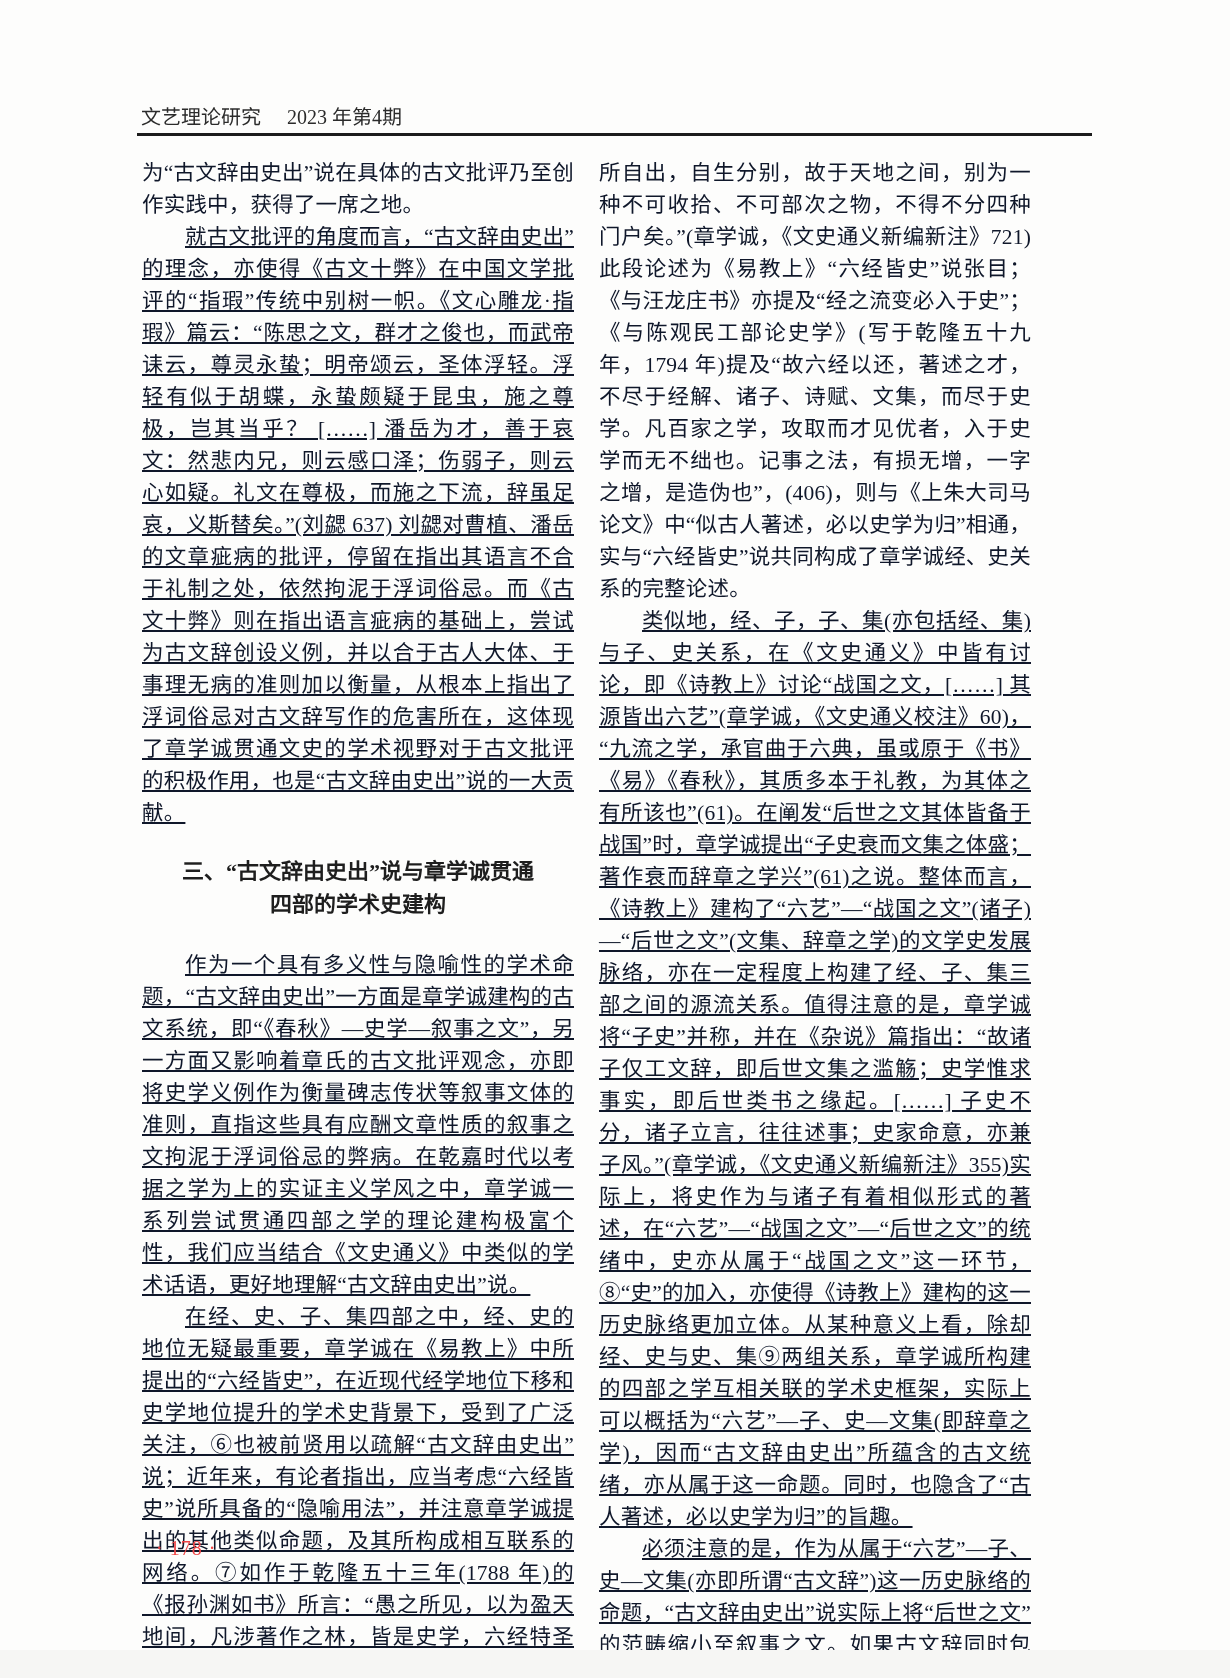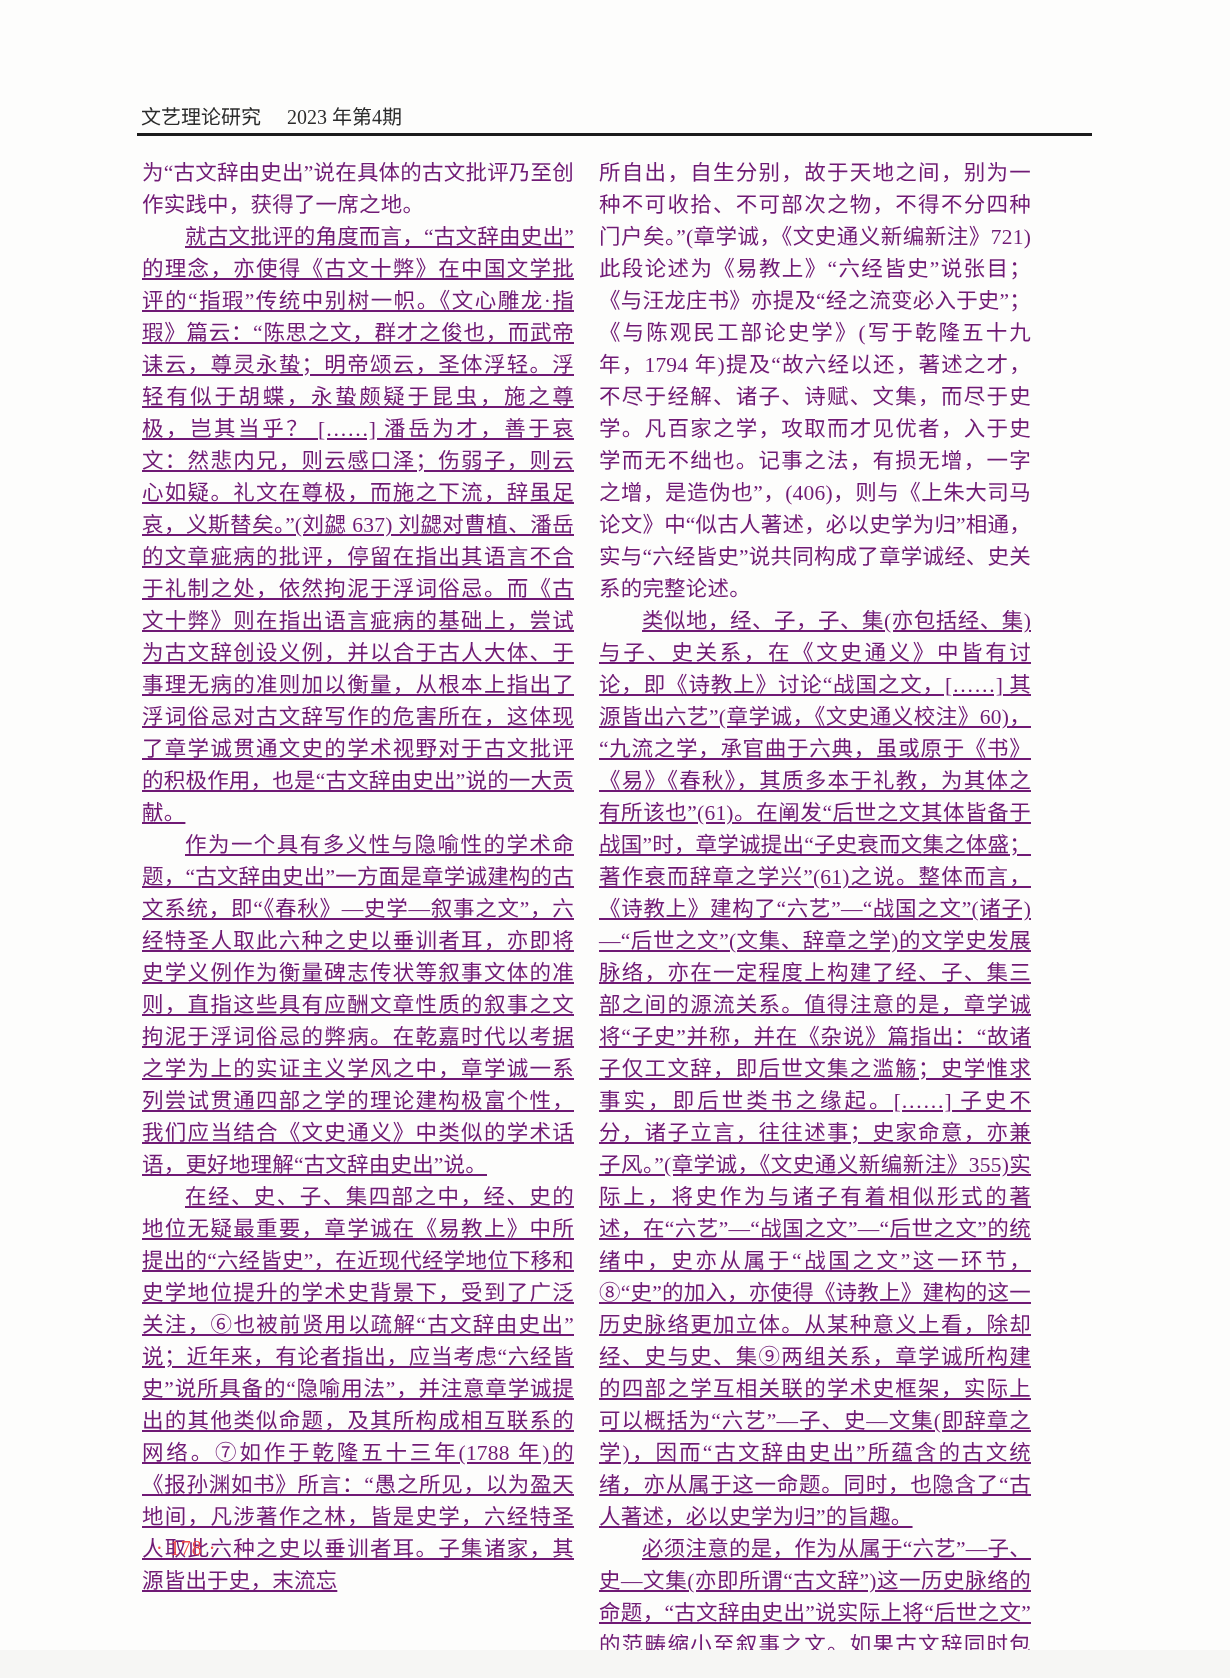--- a/index.html
+++ b/index.html
@@ -46,21 +46,21 @@
   .column {
     width: 432px;
     flex: 0 0 432px;
   }
   .para {
     margin: 0;
     font-size: 21.5px;
     line-height: 32px;
     text-align: justify;
     text-justify: inter-character;
-    color: #701a75;
+    color: #0f172a;
     letter-spacing: 0.2px;
   }
   .para.indent { text-indent: 2em; text-decoration: underline; }
   .section-heading {
     margin: 26px 0 28px 0;
     font-size: 22px;
     line-height: 33px;
     font-weight: 700;
     text-align: center;
     color: #1e1e1e;
@@ -84,21 +84,25 @@
     <span class="journal">文艺理论研究</span><span>2023 年第4期</span>
   </header>
 
   <div class="header-rule"></div>
 
   <main class="columns">
 
     <section class="column">
       <p class="para">为“古文辞由史出”说在具体的古文批评乃至创作实践中，获得了一席之地。</p>
       <p class="para indent">就古文批评的角度而言，“古文辞由史出”的理念，亦使得《古文十弊》在中国文学批评的“指瑕”传统中别树一帜。《文心雕龙·指瑕》篇云：“陈思之文，群才之俊也，而武帝诔云，尊灵永蛰；明帝颂云，圣体浮轻。浮轻有似于胡蝶，永蛰颇疑于昆虫，施之尊极，岂其当乎？ [……] 潘岳为才，善于哀文：然悲内兄，则云感口泽；伤弱子，则云心如疑。礼文在尊极，而施之下流，辞虽足哀，义斯替矣。”(刘勰 637) 刘勰对曹植、潘岳的文章疵病的批评，停留在指出其语言不合于礼制之处，依然拘泥于浮词俗忌。而《古文十弊》则在指出语言疵病的基础上，尝试为古文辞创设义例，并以合于古人大体、于事理无病的准则加以衡量，从根本上指出了浮词俗忌对古文辞写作的危害所在，这体现了章学诚贯通文史的学术视野对于古文批评的积极作用，也是“古文辞由史出”说的一大贡献。</p>
-      <p class="para indent">作为一个具有多义性与隐喻性的学术命题，“古文辞由史出”一方面是章学诚建构的古文系统，即“《春秋》—史学—叙事之文”，六经特圣人取此六种之史以垂训者耳，亦即将史学义例作为衡量碑志传状等叙事文体的准则，直指这些具有应酬文章性质的叙事之文拘泥于浮词俗忌的弊病。在乾嘉时代以考据之学为上的实证主义学风之中，章学诚一系列尝试贯通四部之学的理论建构极富个性，我们应当结合《文史通义》中类似的学术话语，更好地理解“古文辞由史出”说。</p>
+      <h2 class="section-heading">
+        <span class="heading-line">三、“古文辞由史出”说与章学诚贯通</span>
+        <span class="heading-line">四部的学术史建构</span>
+      </h2>
+      <p class="para indent">作为一个具有多义性与隐喻性的学术命题，“古文辞由史出”一方面是章学诚建构的古文系统，即“《春秋》—史学—叙事之文”，另一方面又影响着章氏的古文批评观念，亦即将史学义例作为衡量碑志传状等叙事文体的准则，直指这些具有应酬文章性质的叙事之文拘泥于浮词俗忌的弊病。在乾嘉时代以考据之学为上的实证主义学风之中，章学诚一系列尝试贯通四部之学的理论建构极富个性，我们应当结合《文史通义》中类似的学术话语，更好地理解“古文辞由史出”说。</p>
       <p class="para indent">在经、史、子、集四部之中，经、史的地位无疑最重要，章学诚在《易教上》中所提出的“六经皆史”，在近现代经学地位下移和史学地位提升的学术史背景下，受到了广泛关注，⑥也被前贤用以疏解“古文辞由史出”说；近年来，有论者指出，应当考虑“六经皆史”说所具备的“隐喻用法”，并注意章学诚提出的其他类似命题，及其所构成相互联系的网络。⑦如作于乾隆五十三年(1788 年)的《报孙渊如书》所言：“愚之所见，以为盈天地间，凡涉著作之林，皆是史学，六经特圣人取此六种之史以垂训者耳。子集诸家，其源皆出于史，末流忘</p>
     </section>
 
     <section class="column">
       <p class="para">所自出，自生分别，故于天地之间，别为一种不可收拾、不可部次之物，不得不分四种门户矣。”(章学诚，《文史通义新编新注》721) 此段论述为《易教上》“六经皆史”说张目；《与汪龙庄书》亦提及“经之流变必入于史”；《与陈观民工部论史学》(写于乾隆五十九年，1794 年)提及“故六经以还，著述之才，不尽于经解、诸子、诗赋、文集，而尽于史学。凡百家之学，攻取而才见优者，入于史学而无不绌也。记事之法，有损无增，一字之增，是造伪也”，(406)，则与《上朱大司马论文》中“似古人著述，必以史学为归”相通，实与“六经皆史”说共同构成了章学诚经、史关系的完整论述。</p>
       <p class="para indent">类似地，经、子，子、集(亦包括经、集)与子、史关系，在《文史通义》中皆有讨论，即《诗教上》讨论“战国之文，[……] 其源皆出六艺”(章学诚，《文史通义校注》60)，“九流之学，承官曲于六典，虽或原于《书》《易》《春秋》，其质多本于礼教，为其体之有所该也”(61)。在阐发“后世之文其体皆备于战国”时，章学诚提出“子史衰而文集之体盛；著作衰而辞章之学兴”(61)之说。整体而言，《诗教上》建构了“六艺”—“战国之文”(诸子)—“后世之文”(文集、辞章之学)的文学史发展脉络，亦在一定程度上构建了经、子、集三部之间的源流关系。值得注意的是，章学诚将“子史”并称，并在《杂说》篇指出：“故诸子仅工文辞，即后世文集之滥觞；史学惟求事实，即后世类书之缘起。[……] 子史不分，诸子立言，往往述事；史家命意，亦兼子风。”(章学诚，《文史通义新编新注》355)实际上，将史作为与诸子有着相似形式的著述，在“六艺”—“战国之文”—“后世之文”的统绪中，史亦从属于“战国之文”这一环节，⑧“史”的加入，亦使得《诗教上》建构的这一历史脉络更加立体。从某种意义上看，除却经、史与史、集⑨两组关系，章学诚所构建的四部之学互相关联的学术史框架，实际上可以概括为“六艺”—子、史—文集(即辞章之学)，因而“古文辞由史出”所蕴含的古文统绪，亦从属于这一命题。同时，也隐含了“古人著述，必以史学为归”的旨趣。</p>
       <p class="para indent">必须注意的是，作为从属于“六艺”—子、史—文集(亦即所谓“古文辞”)这一历史脉络的命题，“古文辞由史出”说实际上将“后世之文”的范畴缩小至叙事之文。如果古文辞同时包括叙事、议论、辞命等文类，这一命题不免与《上朱大</p>
     </section>
 
   </main>

